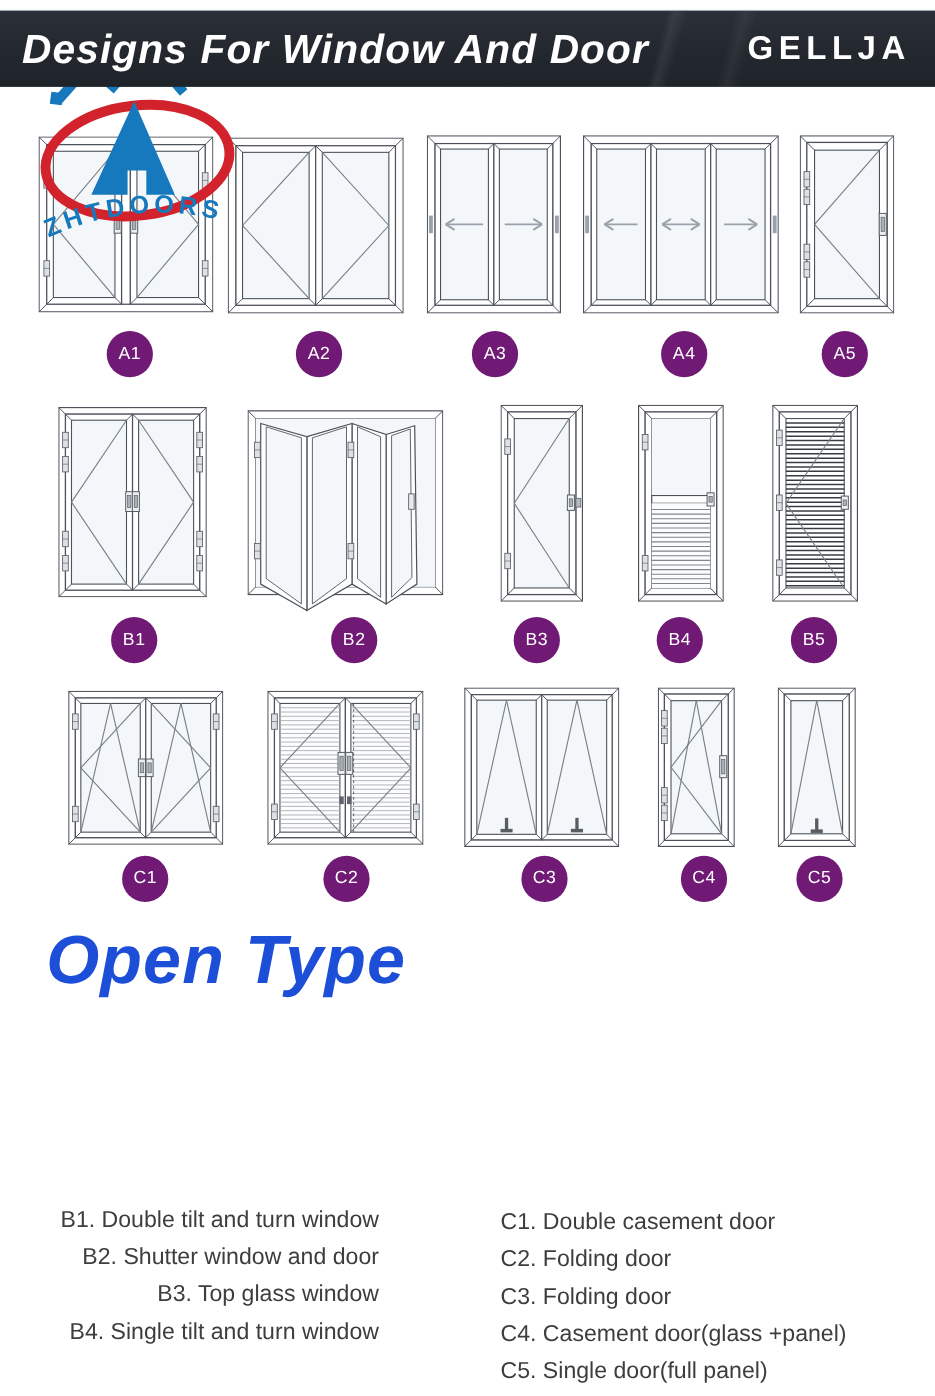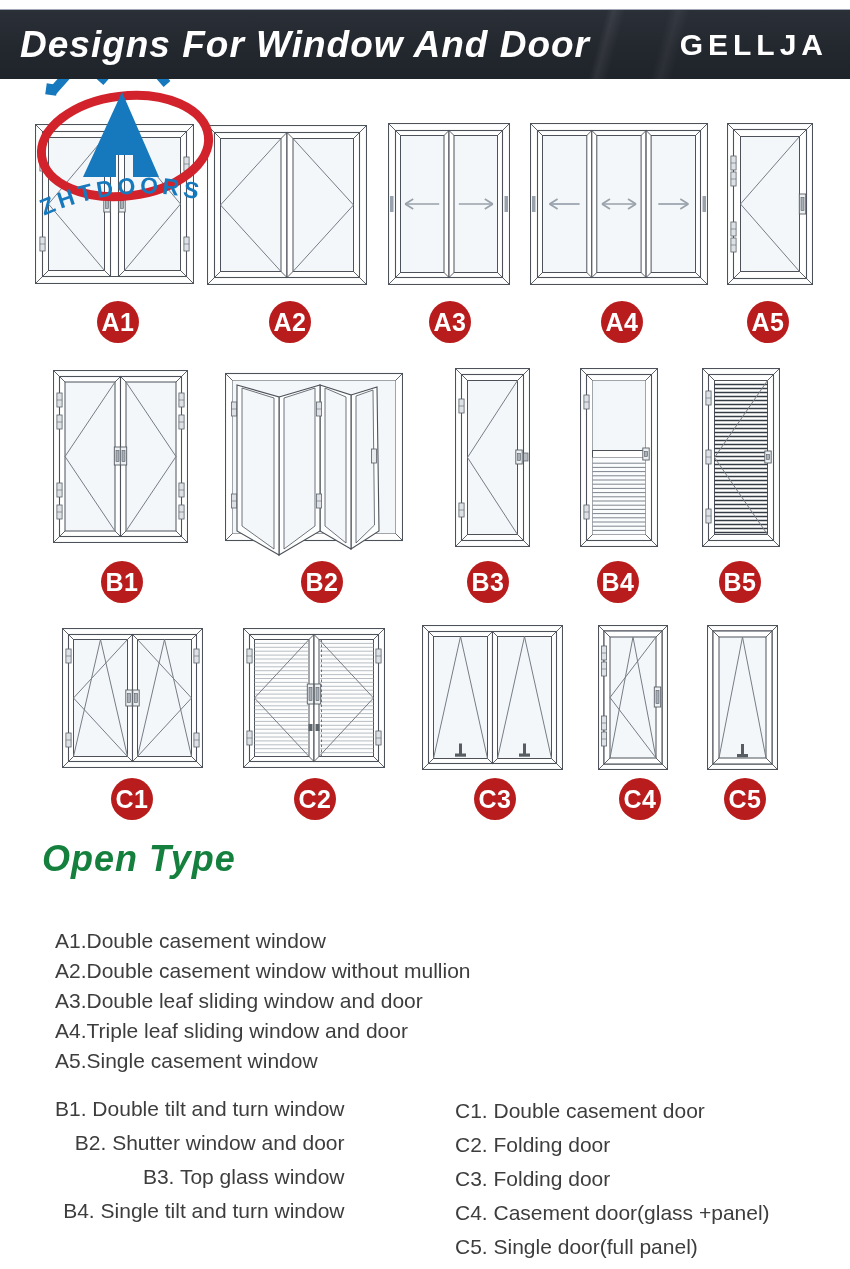--- a/index.html
+++ b/index.html
@@ -15,26 +15,26 @@
      background:linear-gradient(105deg,transparent 28%,rgba(255,255,255,.07) 31%,transparent 36%,
                 transparent 54%,rgba(255,255,255,.05) 58%,transparent 63%);}
   .banner-brand{margin-left:auto;margin-right:22px;font-size:30px;font-weight:bold;
                 color:#fff;letter-spacing:5px;white-space:nowrap;}
   
   .wm{position:absolute;left:18px;top:28px;width:215px;height:215px;z-index:3;}
   
   .fig{position:absolute;z-index:1;}
   .fig svg{display:block;}
   
-  .badge{position:absolute;width:42px;height:42px;border-radius:50%;background:#b91c1c;
-         color:#fff;font-size:25px;font-weight:bold;display:flex;align-items:center;
+  .badge{position:absolute;width:42px;height:42px;border-radius:50%;background:#701a75;
+         color:#fff;font-size:16px;font-weight:normal;display:flex;align-items:center;
          justify-content:center;z-index:2;letter-spacing:0.5px;}
   
-  .open-type{position:absolute;left:42px;top:838px;margin:0;font-size:36px;font-weight:bold;
-             font-style:italic;color:#15803d;letter-spacing:1px;z-index:1;}
+  .open-type{position:absolute;left:42px;top:838px;margin:0;font-size:62px;font-weight:bold;
+             font-style:italic;color:#1d4ed8;letter-spacing:1px;z-index:1;}
   .list{position:absolute;margin:0;padding:0;list-style:none;color:#3d3d3d;font-size:21px;z-index:1;}
   .list-a{left:55px;top:926px;}
   .list-a li{line-height:30px;}
   .list-b{left:55px;top:1092px;text-align:right;}
   .list-b li{line-height:34px;}
   .list-c{left:455px;top:1094px;}
   .list-c li{line-height:34px;}
 </style>
 </head>
 <body>
@@ -661,27 +661,20 @@
   <div class="badge" style="left:597px;top:561px">B4</div>
   <div class="badge" style="left:719px;top:561px">B5</div>
   <div class="badge" style="left:111px;top:778px">C1</div>
   <div class="badge" style="left:294px;top:778px">C2</div>
   <div class="badge" style="left:474px;top:778px">C3</div>
   <div class="badge" style="left:619px;top:778px">C4</div>
   <div class="badge" style="left:724px;top:778px">C5</div>
 
   <h2 class="open-type">Open Type</h2>
 
-  <ul class="list list-a">
-    <li>A1.Double casement window</li>
-    <li>A2.Double casement window without mullion</li>
-    <li>A3.Double leaf sliding window and door</li>
-    <li>A4.Triple leaf sliding window and door</li>
-    <li>A5.Single casement window</li>
-  </ul>
   <ul class="list list-b">
     <li>B1. Double tilt and turn window</li>
     <li>B2. Shutter window and door</li>
     <li>B3. Top glass window</li>
     <li>B4. Single tilt and turn window</li>
   </ul>
   <ul class="list list-c">
     <li>C1. Double casement door</li>
     <li>C2. Folding door</li>
     <li>C3. Folding door</li>

